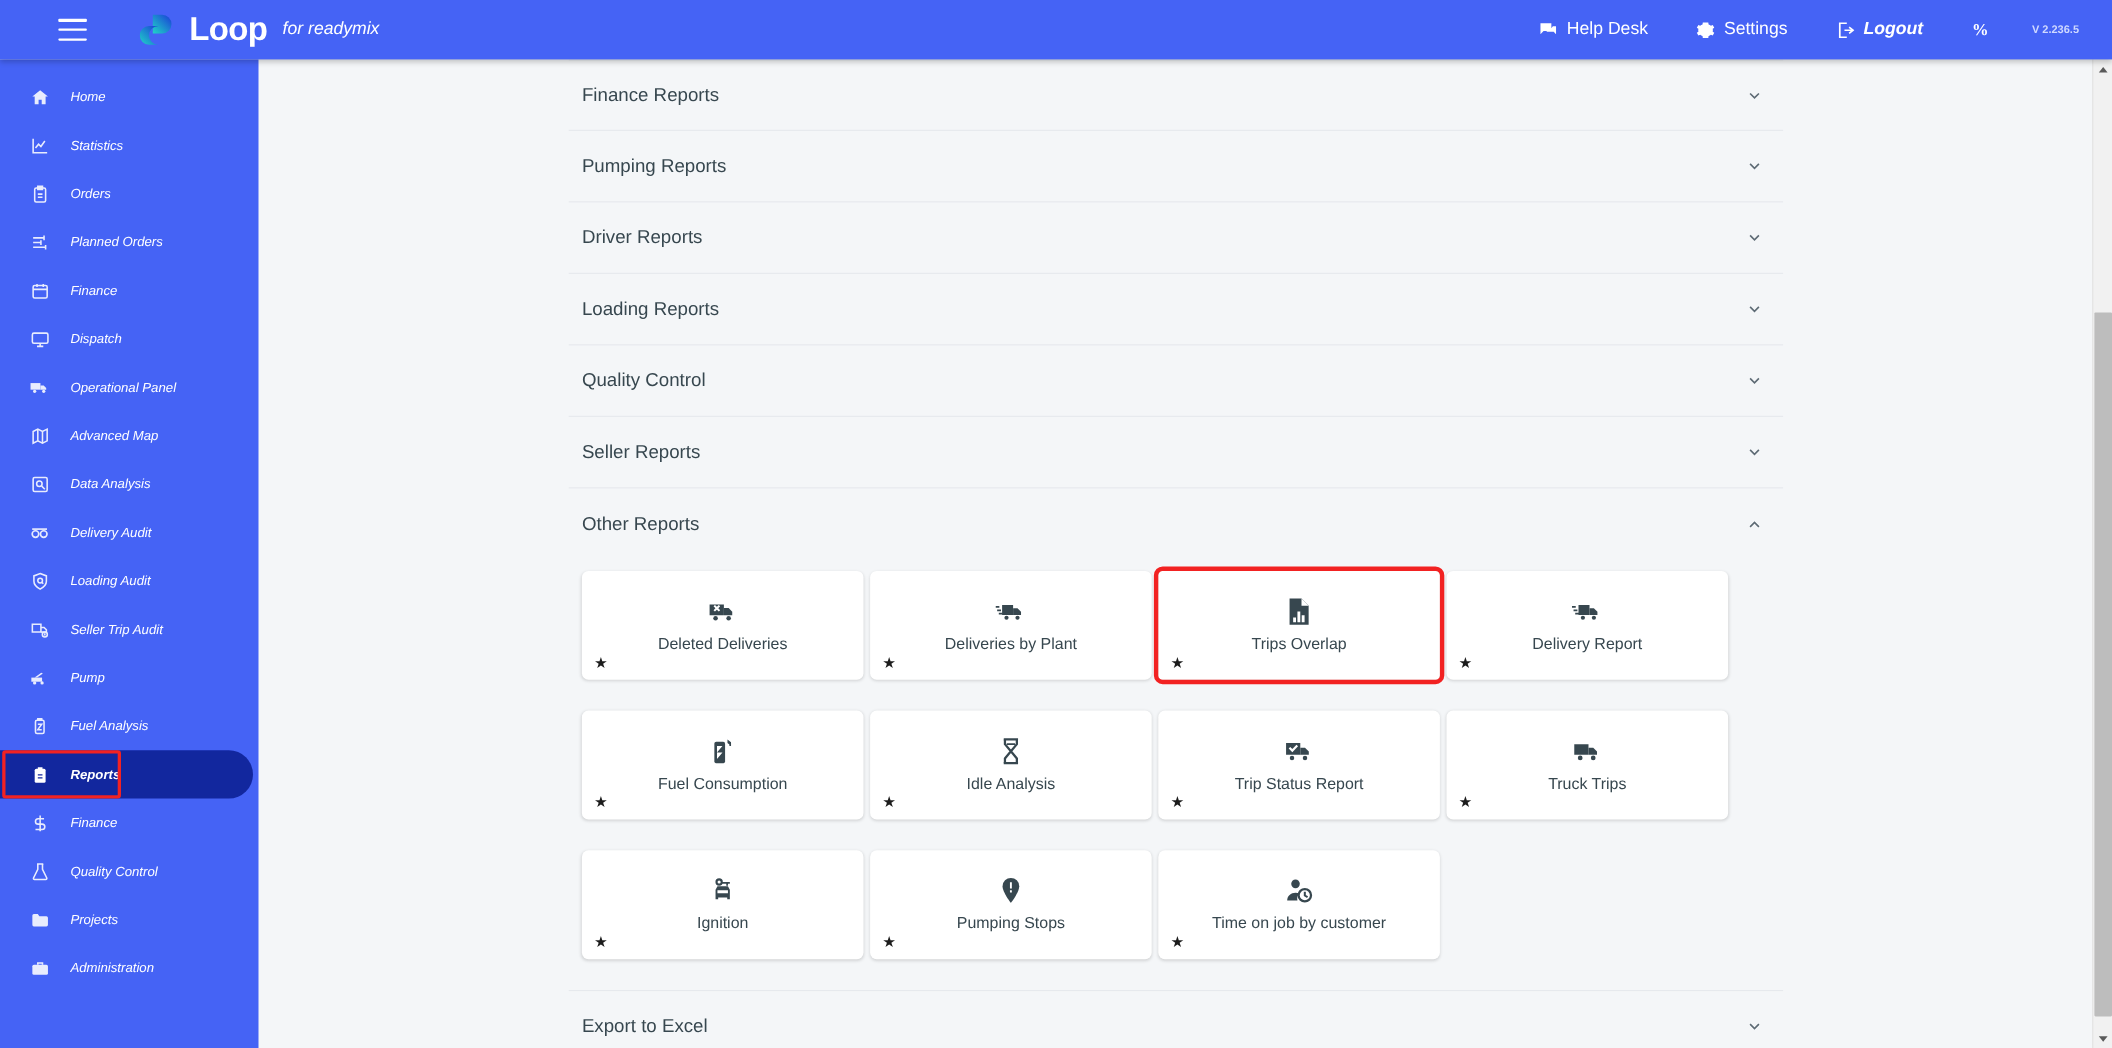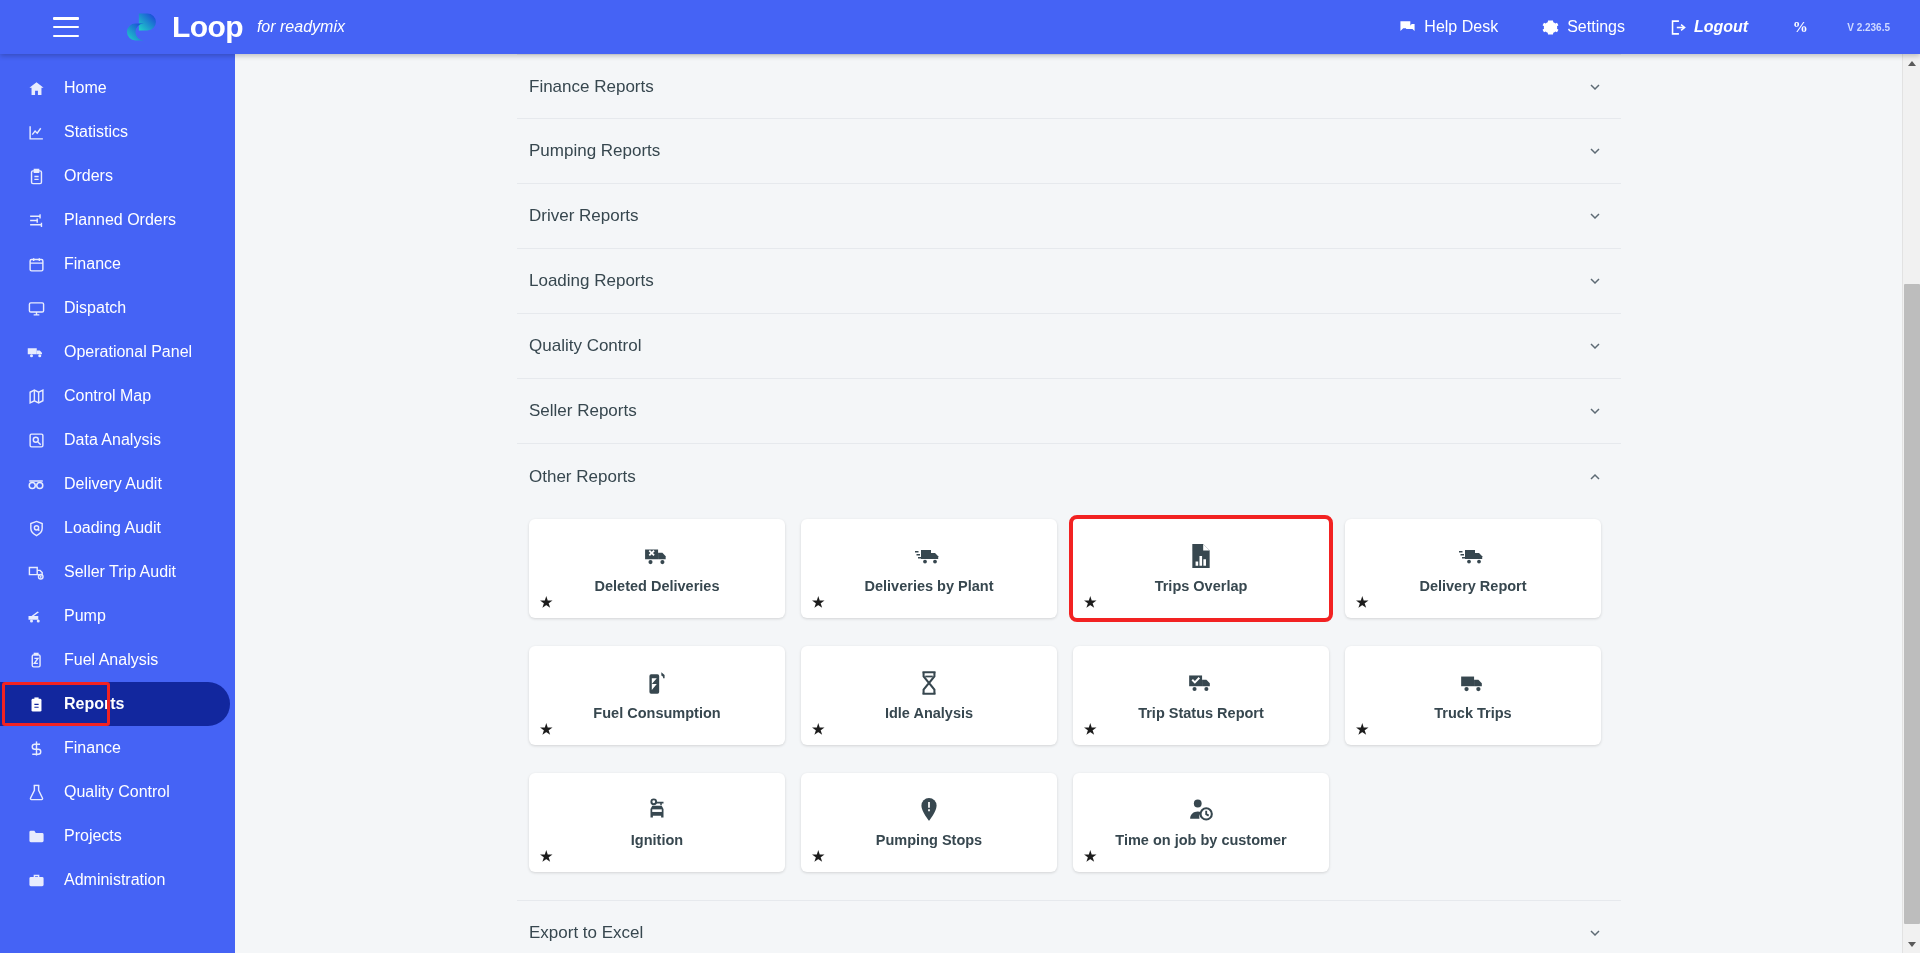--- a/index.html
+++ b/index.html
@@ -88,23 +88,24 @@
     overflow: hidden;
     z-index: 30;
   }
   .nav-item {
     position: relative;
     height: 44px;
     display: flex;
     align-items: center;
     padding-left: 24px;
     color: #ffffff;
-    font-size: 16px;
+    font-size: 12px;
     cursor: pointer;
     margin-bottom: 0px;
+    font-style: italic;
   }
   .nav-item .nav-ico {
     width: 24px;
     display: inline-flex;
     justify-content: center;
     align-items: center;
     margin-right: 16px;
     opacity: 0.88;
     flex: none;
   }
@@ -161,22 +162,21 @@
     color: #5d6a74;
     display: inline-flex;
   }
   .acc-body {
     padding: 10px 12px 28px 12px;
     border-bottom: 1px solid #e6e9ed;
   }
   .card-grid {
     display: grid;
     grid-template-columns: repeat(4, 256px);
-    gap: 28px 16px;
-    font-weight: bold;
+    gap: 28px 6px;
   }
   .card {
     position: relative;
     height: 99px;
     background: #ffffff;
     border-radius: 6px;
     box-shadow: 0 1px 3px rgba(0,0,0,0.14);
     display: flex;
     flex-direction: column;
     align-items: center;
@@ -382,21 +382,21 @@
     <span class="nav-label">Operational Panel</span>
   </div>
 
   <div class="nav-item">
     <span class="nav-ico">
       <svg width="17" height="17" viewBox="0 0 24 24" fill="none" stroke="#fff" stroke-width="2">
           <path d="M3 6l6-3 6 3 6-3v15l-6 3-6-3-6 3z"></path>
           <path d="M9 3v15M15 6v15"></path>
         </svg>
     </span>
-    <span class="nav-label">Control Map</span>
+    <span class="nav-label">Advanced Map</span>
   </div>
 
   <div class="nav-item">
     <span class="nav-ico">
       <svg width="17" height="17" viewBox="0 0 24 24" fill="none" stroke="#fff" stroke-width="2">
           <rect x="3" y="3" width="18" height="18" rx="2"></rect>
           <circle cx="11" cy="11" r="3.5"></circle>
           <path d="M14 14l4 4"></path>
         </svg>
     </span>

